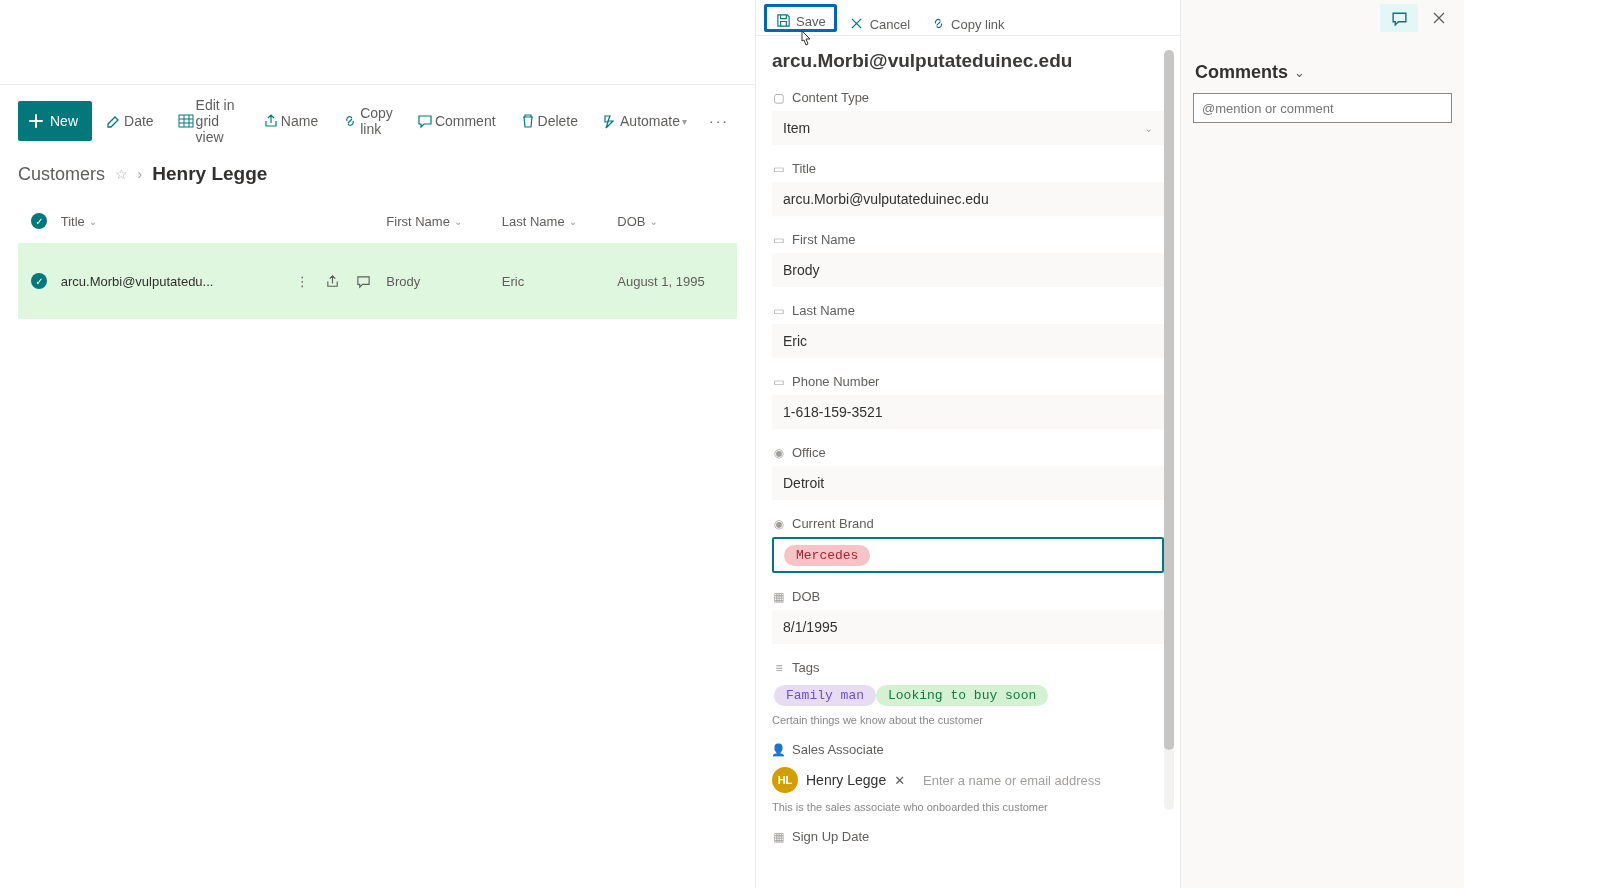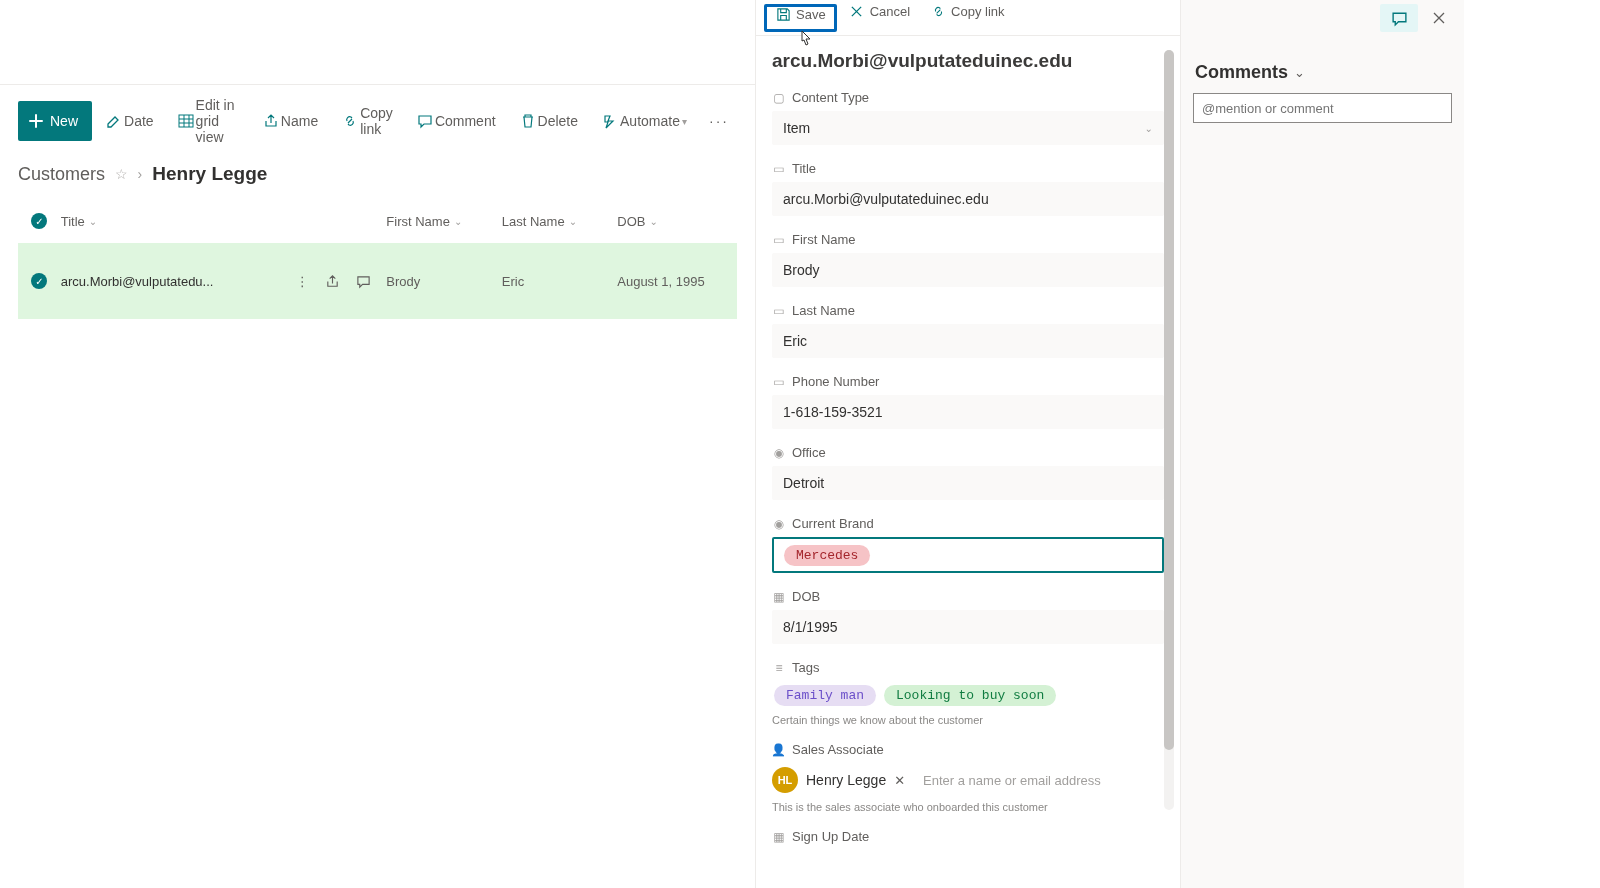--- a/index.html
+++ b/index.html
@@ -23,37 +23,37 @@
 .c-title { width: 270px; display: flex; align-items: center; gap: 4px; }
 .c-actions { width: 110px; display: flex; gap: 16px; color: #605e5c; justify-content: flex-start; padding-left: 4px; }
 .c-fn { width: 135px; }
 .c-ln { width: 135px; }
 .c-dob { width: 140px; }
 .col-head { display: flex; align-items: center; gap: 4px; cursor: pointer; }
 .chev { font-size: 10px; color: #a19f9d; }
 .sel-circle { width: 16px; height: 16px; border-radius: 50%; background: #03787c; color: #fff; display: flex; align-items: center; justify-content: center; font-size: 10px; }
 .panel { position: absolute; left: 755px; top: 0; width: 425px; height: 888px; background: #fff; border-left: 1px solid #edebe9; }
 .panel-cmdbar { height: 36px; display: flex; align-items: center; padding: 0 8px; gap: 4px; border-bottom: 1px solid #edebe9; }
-.panel-cmd { display: flex; align-items: flex-start; gap: 5px; padding: 0 8px; height: 28px; color: #605e5c; cursor: pointer; font-size: 13px; }
+.panel-cmd { display: flex; align-items: flex-end; gap: 5px; padding: 0 8px; height: 28px; color: #605e5c; cursor: pointer; font-size: 13px; }
 .panel-cmd .cmd-icon { color: #03787c; }
 .save-highlight { border: 3px solid #0067b8; border-radius: 2px; position: relative; }
 .cursor-ptr { position: absolute; left: 31px; top: 22px; font-size: 14px; color: #323130; pointer-events: none; }
 .panel-body { padding: 14px 16px 16px 16px; overflow-y: auto; height: calc(100% - 36px); }
 .panel-title { font-size: 19px; font-weight: 600; margin-bottom: 18px; color: #3b3a39; word-break: break-all; }
 .fld { margin-bottom: 16px; }
 .fld-label { display: flex; align-items: center; gap: 6px; color: #605e5c; font-size: 13px; margin-bottom: 6px; }
 .fld-label-icon { width: 14px; height: 14px; color: #a19f9d; display: inline-flex; align-items: center; justify-content: center; font-size: 12px; }
 .fld-input { background: #faf9f8; border: 1px solid #faf9f8; height: 34px; padding: 0 10px; display: flex; align-items: center; font-size: 14px; color: #323130; border-radius: 2px; }
 .fld-select { justify-content: space-between; }
 .fld-focused { border: 2px solid #03787c; background: #fff; height: 36px; }
 .pill { display: inline-flex; align-items: center; padding: 3px 12px; border-radius: 12px; font-size: 13px; font-family: Liberation Mono, monospace; }
 .pill-red { background: #f6c3c6; color: #a4262c; }
 .pill-purple { background: #e6ddf3; color: #6b4fc9; }
 .pill-green { background: #d4f1d4; color: #107c41; }
-.tags-row { display: flex; gap: 8px; padding: 4px 2px; }
+.tags-row { display: flex; padding: 4px 2px; }
 .fld-help { font-size: 11px; color: #8a8886; margin-top: 4px; }
 .person-row { display: flex; align-items: center; gap: 8px; padding: 4px 0; }
 .avatar { width: 26px; height: 26px; border-radius: 50%; background: #d49d00; color: #fff; font-size: 11px; display: flex; align-items: center; justify-content: center; font-weight: 600; }
 .person-x { color: #605e5c; cursor: pointer; font-size: 13px; }
 .person-ph { color: #a19f9d; font-size: 13px; margin-left: 10px; }
 .comments { position: absolute; left: 1180px; top: 0; width: 284px; height: 888px; background: #faf9f8; border-left: 1px solid #edebe9; }
 .comments-top-icons { position: absolute; right: 0; top: 0; height: 36px; width: 284px; display: flex; justify-content: flex-end; align-items: center; gap: 2px; padding-right: 6px; }
 .top-icon-btn { width: 38px; height: 28px; display: flex; align-items: center; justify-content: center; color: #605e5c; cursor: pointer; font-size: 15px; border-radius: 2px; }
 .top-icon-btn.active { background: #e4f6f6; color: #03787c; }
 .comments-title-row { padding: 14px 14px 10px 14px; display: flex; align-items: center; gap: 6px; margin-top: 48px; }

